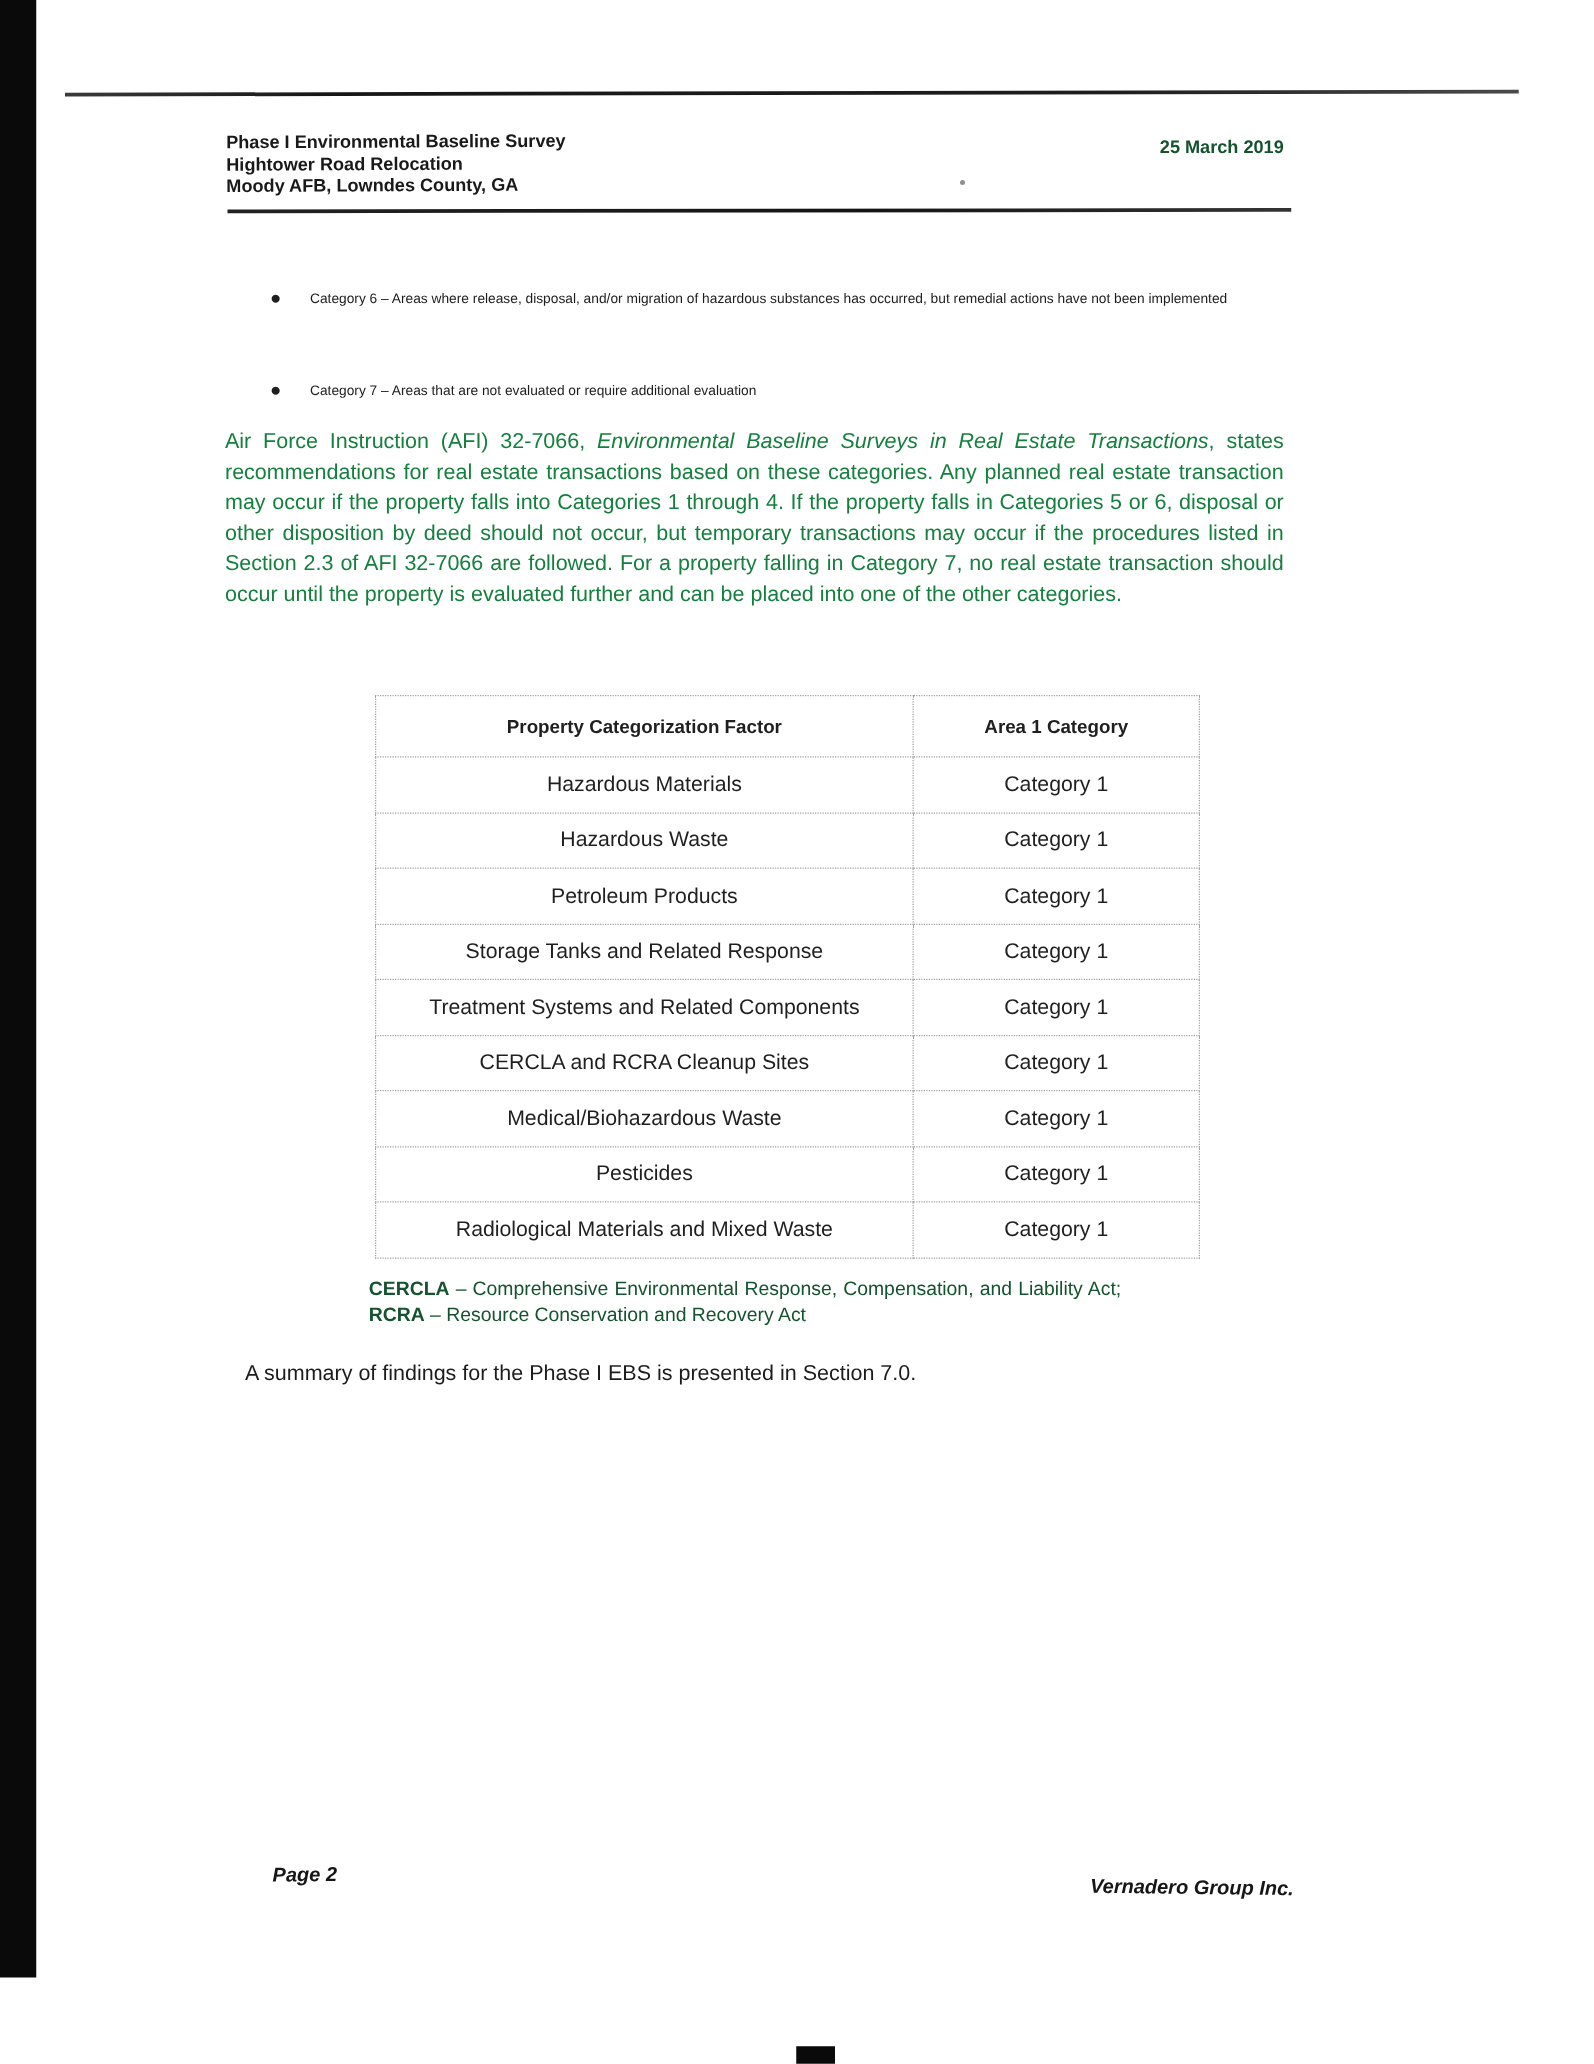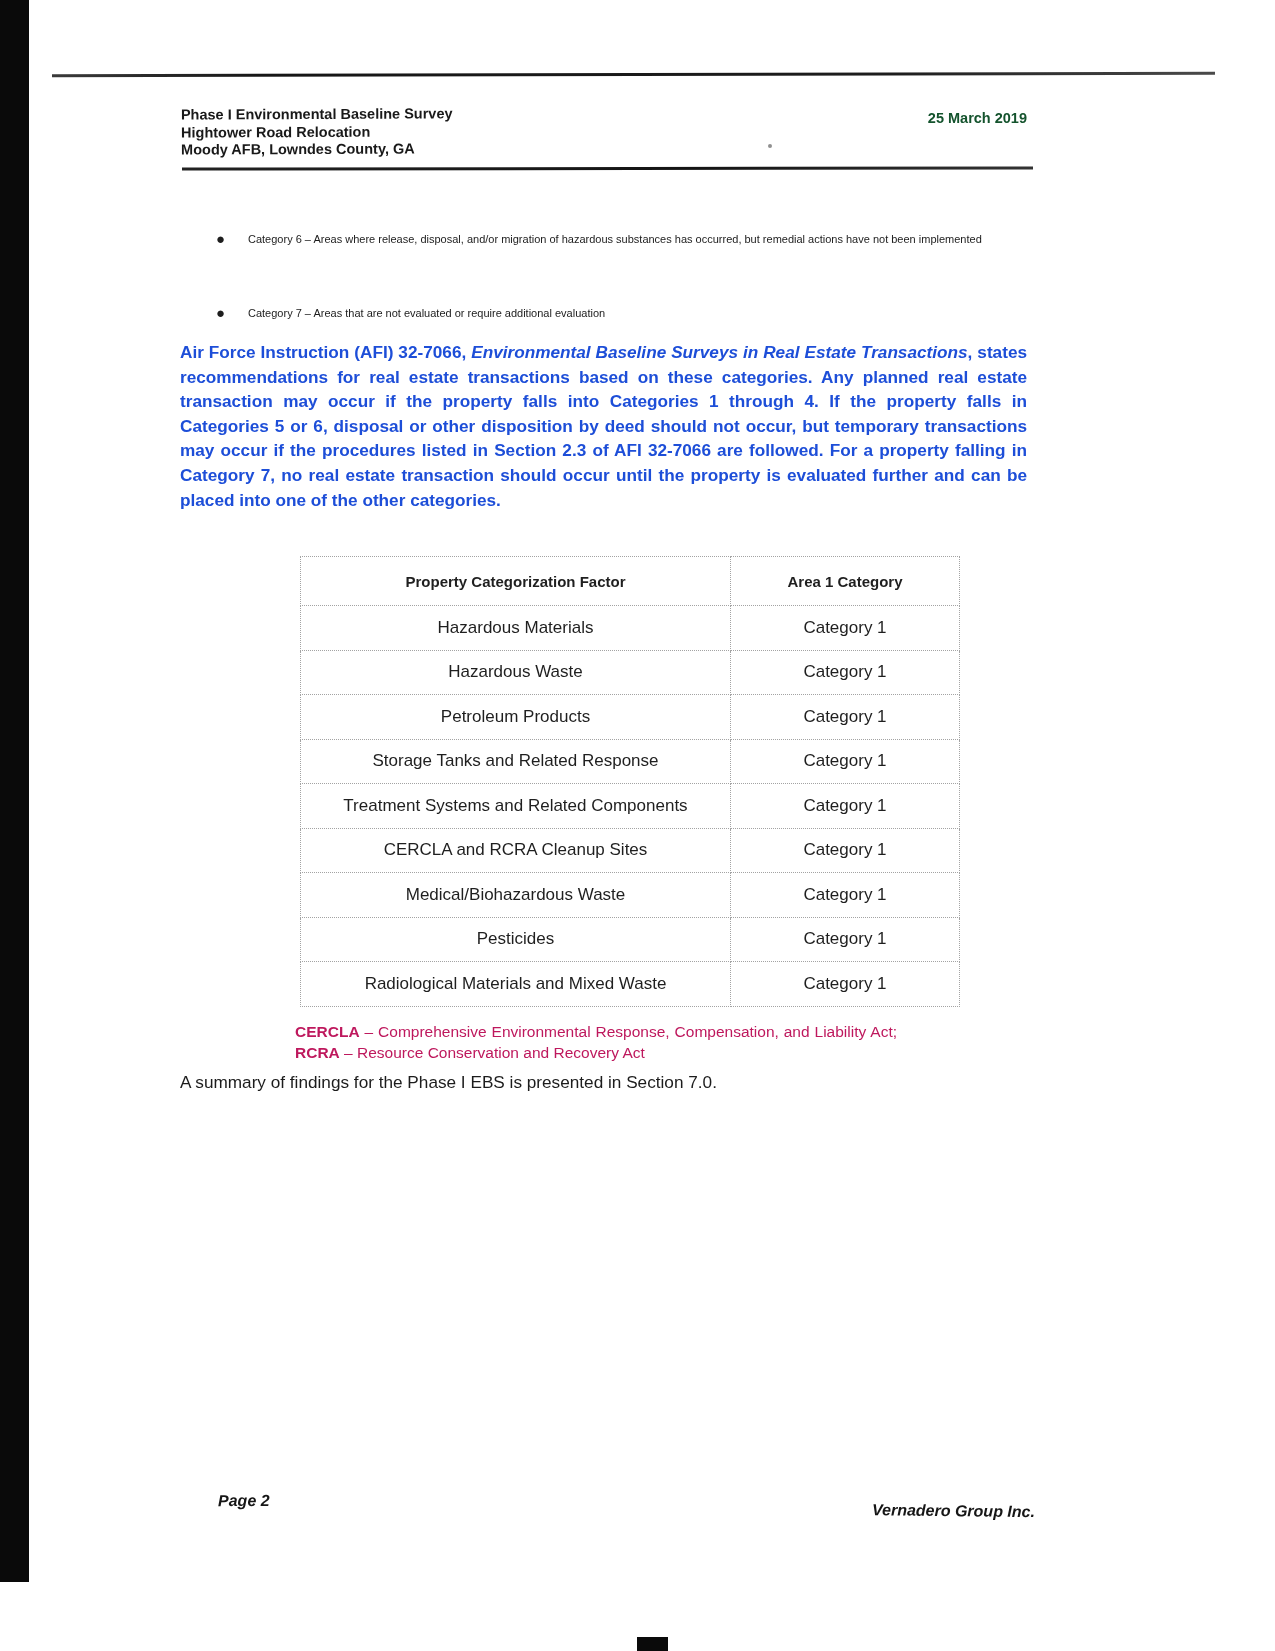--- a/index.html
+++ b/index.html
@@ -41,48 +41,48 @@
   
   .bullet-item { position:absolute; left:216px; display:flex; }
   .bullet-item.b1 { top:227px; }
   .bullet-item.b2 { top:301px; }
   .bullet-glyph { width:32px; flex:0 0 32px; font-size:15px; line-height:24.5px; }
   .bullet-text  { width:752px; font-size:11px; line-height:24.5px; color:#1c1c1c; }
 
   
   .main-paragraph {
     position:absolute; left:180px; top:340px; width:847px; margin:0;
-    font-size:17.2px; line-height:24.6px; text-align:justify; color:#1d4ed8;font-weight:bold;
+    font-size:17.2px; line-height:24.6px; text-align:justify; color:#15803d;
   }
   .main-paragraph .it { font-style:italic; }
 
   
   .cat-table {
     position:absolute; left:300px; top:556px; width:659px;
     border-collapse:collapse; table-layout:fixed;
     font-size:17px; color:#1f1f1f;
   }
   .cat-table col.c-factor   { width:430px; }
   .cat-table col.c-category { width:229px; }
   .cat-table th, .cat-table td {
     border:1px dotted #a3a3a3; text-align:center; vertical-align:middle; padding:0;
   }
   .cat-table th { height:48px; font-weight:bold; font-size:15px; }
   .cat-table td { height:43.5px; font-weight:normal; }
 
   
   .table-note {
     position:absolute; left:295px; top:1021px; width:602px; margin:0;
-    font-size:15.5px; line-height:21px; text-align:justify; color:#be185d;
+    font-size:15.5px; line-height:21px; text-align:justify; color:#14532d;
   }
   .table-note b { font-weight:bold; }
 
   
   .closing {
-    position:absolute; left:180px; top:1072px; margin:0;
+    position:absolute; left:180px; top:1072px; margin:16px;
     font-size:17.2px; color:#1c1c1c;
   }
 
   
   .footer-page {
     position:absolute; left:182px; top:1492px;
     font-size:16px; font-weight:bold; font-style:italic;
     transform:rotate(-0.4deg); color:#161616;margin-left:36px;
   }
   .footer-company {

